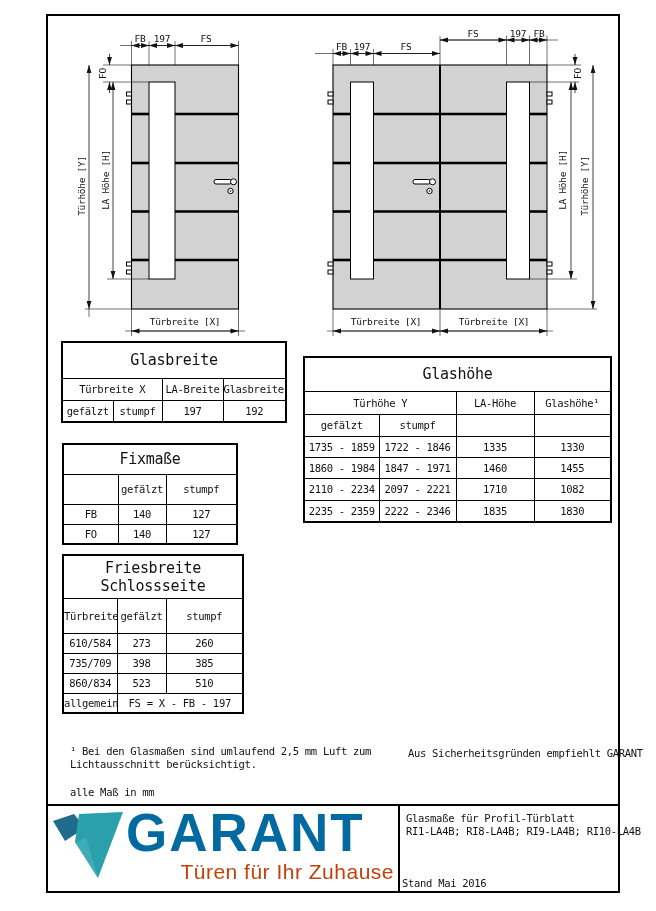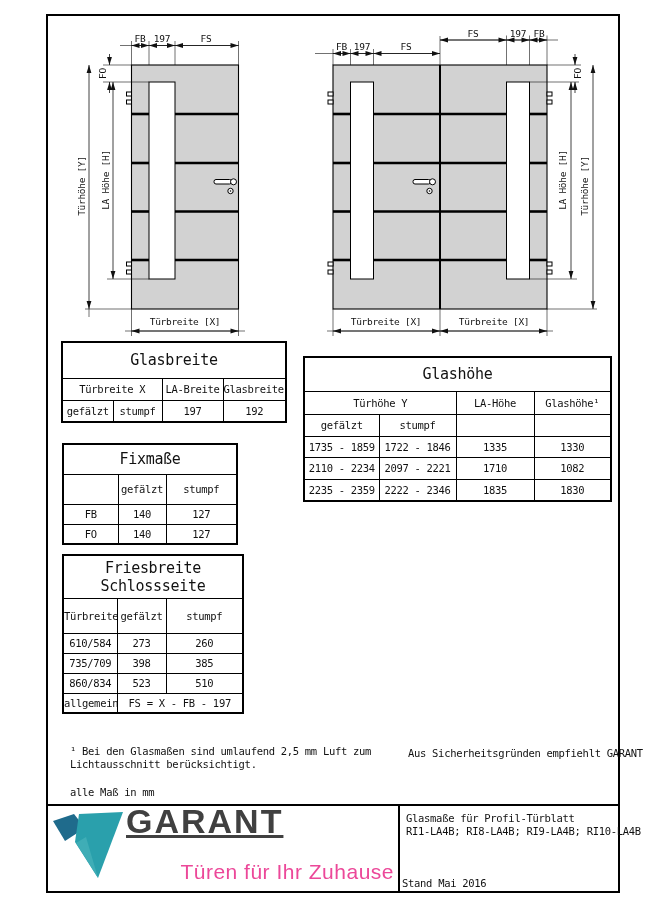--- a/index.html
+++ b/index.html
@@ -21,23 +21,23 @@
           font-family:"DejaVu Sans Mono",monospace;font-size:10.5px;color:#111;
           text-align:center;border:2px solid #000;}
   table.t td{border:1px solid #000;padding:0;vertical-align:middle;letter-spacing:-0.3px;overflow:hidden;white-space:nowrap;}
   td.title{font-size:15px;letter-spacing:0;}
   
   .note{position:absolute;font-size:10.5px;line-height:13px;letter-spacing:-0.3px;white-space:nowrap;}
   
   .footer{position:absolute;left:0;right:0;top:788px;bottom:0;border-top:2px solid #000;}
   .fdiv{position:absolute;left:350px;top:0;bottom:0;width:0;border-left:2px solid #000;}
   .brand{position:absolute;left:78px;top:-4px;font-family:"Liberation Sans",sans-serif;
-         font-size:34px;font-weight:700;letter-spacing:2px;color:#404040;text-decoration:underline;}
+         font-size:53px;font-weight:700;letter-spacing:2px;color:#0369a1;}
   .tagline{position:absolute;left:78px;top:54px;width:268px;text-align:right;
-           font-family:"Liberation Sans",sans-serif;font-size:21px;color:#ec4899;letter-spacing:0.5px;}
+           font-family:"Liberation Sans",sans-serif;font-size:21px;color:#c2410c;letter-spacing:0.5px;}
   .docttl{position:absolute;left:358px;top:6px;font-size:10.5px;line-height:13px;letter-spacing:-0.3px;white-space:nowrap;}
   .stand{position:absolute;left:354px;bottom:2px;font-size:10.5px;letter-spacing:-0.3px;}
   .logo{position:absolute;left:4px;top:6px;}
 </style>
 </head>
 <body>
 
 <div class="page">
   <div class="frame">
 
@@ -262,20 +262,26 @@
         <td>gefälzt</td>
         <td>stumpf</td>
         <td></td>
         <td></td>
       </tr>
       <tr style="height:21px">
         <td>1735 - 1859</td>
         <td>1722 - 1846</td>
         <td>1335</td>
         <td>1330</td>
+      </tr>
+      <tr style="height:21px">
+        <td>1860 - 1984</td>
+        <td>1847 - 1971</td>
+        <td>1460</td>
+        <td>1455</td>
       </tr>
       <tr style="height:22px">
         <td>2110 - 2234</td>
         <td>2097 - 2221</td>
         <td>1710</td>
         <td>1082</td>
       </tr>
       <tr style="height:22px">
         <td>2235 - 2359</td>
         <td>2222 - 2346</td>

